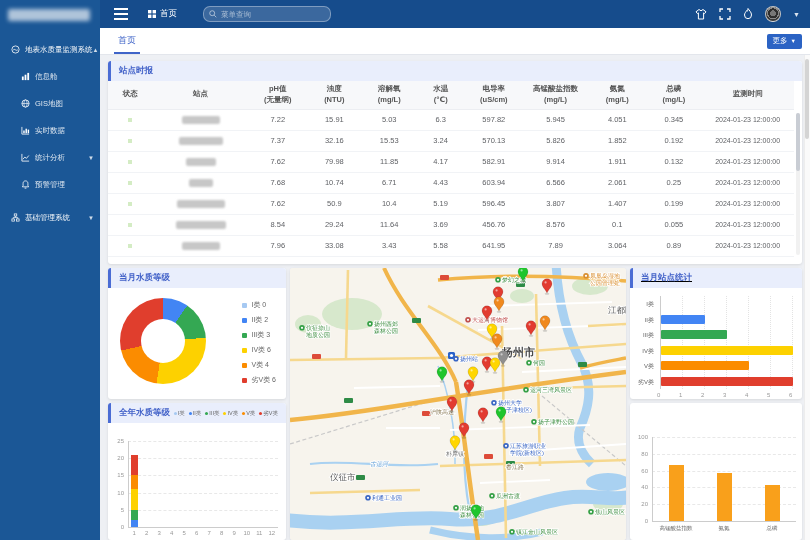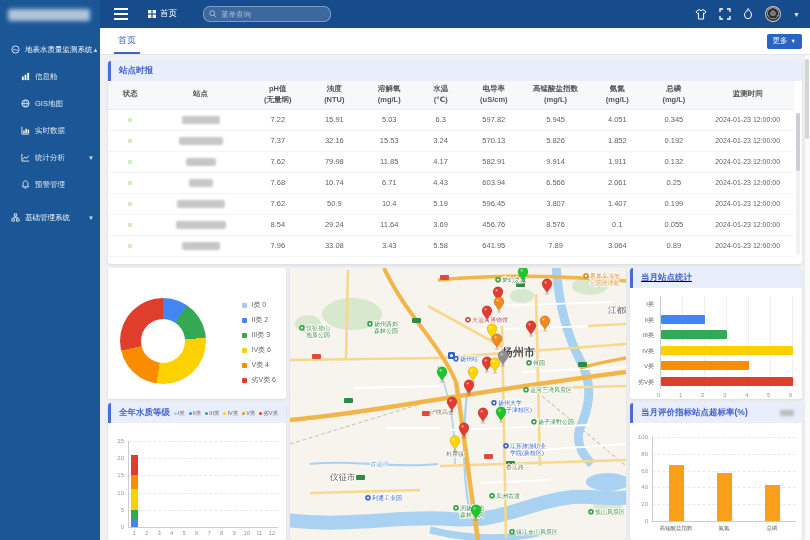--- a/index.html
+++ b/index.html
@@ -366,20 +366,23 @@
             <td style="font-size:7px;">2024-01-23 12:00:00</td>
           </tr>
         </tbody>
     </table>
     <div class="tbl-scroll">
         <div class="tbl-thumb"></div>
       </div>
   </div>
 
   <div class="panel" id="panel-donut">
+    <div class="phead">
+      <span class="ptitle">当月水质等级</span>
+    </div>
     <div id="donut-wrap">
       <div id="donut" style="background: conic-gradient(rgb(66, 133, 244) 0deg, rgb(66, 133, 244) 34.2857deg, rgb(52, 168, 83) 34.2857deg, rgb(52, 168, 83) 85.7143deg, rgb(253, 209, 0) 85.7143deg, rgb(253, 209, 0) 188.571deg, rgb(251, 140, 0) 188.571deg, rgb(251, 140, 0) 257.143deg, rgb(224, 62, 45) 257.143deg, rgb(224, 62, 45) 360deg);"></div>
         <div id="donut-hole"></div>
     </div>
     <div id="donut-legend">
         <div class="lg-item">
           <span class="lg-sq" style="background:#a6c9f2"></span>
           <span>I类 0</span>
         </div>
         <div class="lg-item">
@@ -716,24 +719,20 @@
         <span class="hrow-lbl" style="left:2px;top:58.75px">IV类</span>
         <div class="hbar" style="left:31px;top:57.75px;width:132px;background:#fdd100"></div>
         <span class="hrow-lbl" style="left:2px;top:74.25px">V类</span>
         <div class="hbar" style="left:31px;top:73.25px;width:88px;background:#fb8c00"></div>
         <span class="hrow-lbl" style="left:2px;top:89.75px">劣V类</span>
         <div class="hbar" style="left:31px;top:88.75px;width:132px;background:#e03e2d"></div>
       </div>
   </div>
 
   <div class="panel" id="panel-vbar">
-    <div class="phead">
-      <span class="ptitle">当月评价指标站点超标率(%)</span>
-      <span id="vbar-chip"></span>
-    </div>
     <div id="vbar-plot" style="position:absolute; inset:20px 0 0 0;">
         <span class="axis-lbl" style="left:2px;top:95px;width:16px;text-align:right">0</span>
         <span class="axis-lbl" style="left:2px;top:78.2px;width:16px;text-align:right">20</span>
         <div class="gridline" style="left:22px;right:6px;top:81.2px"></div>
         <span class="axis-lbl" style="left:2px;top:61.400000000000006px;width:16px;text-align:right">40</span>
         <div class="gridline" style="left:22px;right:6px;top:64.4px"></div>
         <span class="axis-lbl" style="left:2px;top:44.6px;width:16px;text-align:right">60</span>
         <div class="gridline" style="left:22px;right:6px;top:47.6px"></div>
         <span class="axis-lbl" style="left:2px;top:27.799999999999997px;width:16px;text-align:right">80</span>
         <div class="gridline" style="left:22px;right:6px;top:30.799999999999997px"></div>

